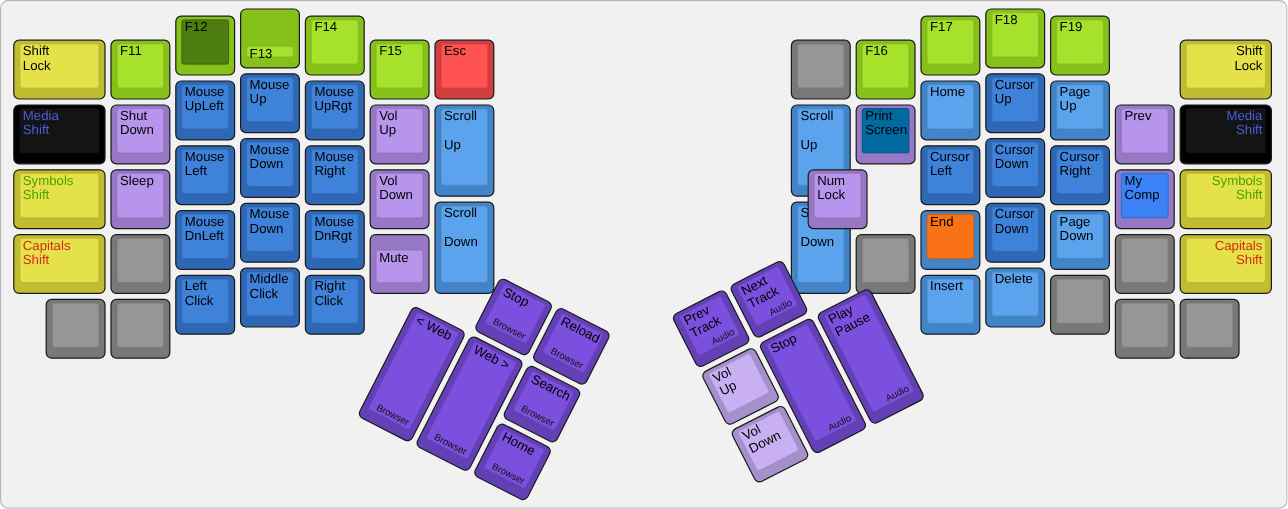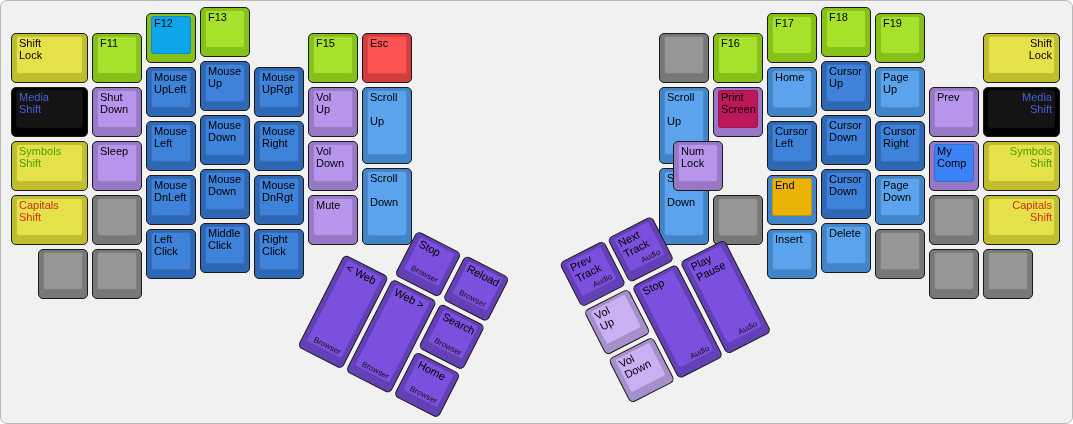--- a/index.html
+++ b/index.html
@@ -93,21 +93,21 @@
         <div class="klabel">Sleep</div>
       </div>
     </div>
     <div class="key" style="left: 91px; top: 194px; width: 50px; height: 50px; background: rgb(120, 120, 120);">
       <div class="keytop" style="background: rgb(150, 150, 150);"></div>
     </div>
     <div class="key" style="left: 91px; top: 248px; width: 50px; height: 50px; background: rgb(120, 120, 120);">
       <div class="keytop" style="background: rgb(150, 150, 150);"></div>
     </div>
     <div class="key" style="left: 145px; top: 12px; width: 50px; height: 50px; background: rgb(134, 193, 26);">
-      <div class="keytop" style="background: #0ea5e9;">
+      <div class="keytop" style="background: #4d7c0f;">
         <div class="klabel">F12</div>
       </div>
     </div>
     <div class="key" style="left: 145px; top: 66px; width: 50px; height: 50px; background: rgb(46, 104, 180);">
       <div class="keytop" style="background: rgb(63, 130, 217);">
         <div class="klabel">Mouse
 UpLeft</div>
       </div>
     </div>
     <div class="key" style="left: 145px; top: 120px; width: 50px; height: 50px; background: rgb(46, 104, 180);">
@@ -122,21 +122,21 @@
 DnLeft</div>
       </div>
     </div>
     <div class="key" style="left: 145px; top: 228px; width: 50px; height: 50px; background: rgb(46, 104, 180);">
       <div class="keytop" style="background: rgb(63, 130, 217);">
         <div class="klabel">Left
 Click</div>
       </div>
     </div>
     <div class="key" style="left: 199px; top: 6px; width: 50px; height: 50px; background: rgb(134, 193, 26);">
-      <div class="keytop" style="background: rgb(166, 226, 44);">
+      <div class="keytop" style="background: rgb(166, 226, 44); margin-top: 28px;">
         <div class="klabel">F13</div>
       </div>
     </div>
     <div class="key" style="left: 199px; top: 60px; width: 50px; height: 50px; background: rgb(46, 104, 180);">
       <div class="keytop" style="background: rgb(63, 130, 217);">
         <div class="klabel">Mouse
 Up</div>
       </div>
     </div>
     <div class="key" style="left: 199px; top: 114px; width: 50px; height: 50px; background: rgb(46, 104, 180);">
@@ -148,20 +148,25 @@
     <div class="key" style="left: 199px; top: 168px; width: 50px; height: 50px; background: rgb(46, 104, 180);">
       <div class="keytop" style="background: rgb(63, 130, 217);">
         <div class="klabel">Mouse
 Down</div>
       </div>
     </div>
     <div class="key" style="left: 199px; top: 222px; width: 50px; height: 50px; background: rgb(46, 104, 180);">
       <div class="keytop" style="background: rgb(63, 130, 217);">
         <div class="klabel">Middle
 Click</div>
+      </div>
+    </div>
+    <div class="key" style="left: 253px; top: 12px; width: 50px; height: 50px; background: rgb(134, 193, 26);">
+      <div class="keytop" style="background: rgb(166, 226, 44);">
+        <div class="klabel">F14</div>
       </div>
     </div>
     <div class="key" style="left: 253px; top: 66px; width: 50px; height: 50px; background: rgb(46, 104, 180);">
       <div class="keytop" style="background: rgb(63, 130, 217);">
         <div class="klabel">Mouse
 UpRgt</div>
       </div>
     </div>
     <div class="key" style="left: 253px; top: 120px; width: 50px; height: 50px; background: rgb(46, 104, 180);">
       <div class="keytop" style="background: rgb(63, 130, 217);">
@@ -192,21 +197,21 @@
 Up</div>
       </div>
     </div>
     <div class="key" style="left: 307px; top: 140px; width: 50px; height: 50px; background: rgb(150, 120, 196);">
       <div class="keytop" style="background: rgb(183, 149, 236);">
         <div class="klabel">Vol
 Down</div>
       </div>
     </div>
     <div class="key" style="left: 307px; top: 194px; width: 50px; height: 50px; background: rgb(150, 120, 196);">
-      <div class="keytop" style="background: rgb(183, 149, 236);">
+      <div class="keytop" style="background: rgb(183, 149, 236); margin-top: 10px;">
         <div class="klabel">Mute</div>
       </div>
     </div>
     <div class="key" style="left: 361px; top: 32px; width: 50px; height: 50px; background: rgb(211, 61, 61); text-decoration: underline;">
       <div class="keytop" style="background: rgb(255, 83, 83);">
         <div class="klabel">Esc</div>
       </div>
     </div>
     <div class="key" style="left: 361px; top: 86px; width: 50px; height: 77px; background: rgb(66, 132, 200);">
       <div class="keytop" style="background: rgb(91, 163, 236);">
@@ -238,21 +243,21 @@
 
 Down</div>
       </div>
     </div>
     <div class="key" style="left: 712px; top: 32px; width: 50px; height: 50px; background: rgb(134, 193, 26);">
       <div class="keytop" style="background: rgb(166, 226, 44);">
         <div class="klabel">F16</div>
       </div>
     </div>
     <div class="key" style="left: 712px; top: 86px; width: 50px; height: 50px; background: rgb(150, 120, 196);">
-      <div class="keytop" style="background: #be185d; text-decoration: underline;">
+      <div class="keytop" style="background: #0369a1; text-decoration: underline;">
         <div class="klabel">Print
 Screen</div>
       </div>
     </div>
     <div class="key" style="left: 672px; top: 140px; width: 50px; height: 50px; background: rgb(150, 120, 196);">
       <div class="keytop" style="background: rgb(183, 149, 236);">
         <div class="klabel">Num
 Lock</div>
       </div>
     </div>
@@ -269,21 +274,21 @@
         <div class="klabel">Home</div>
       </div>
     </div>
     <div class="key" style="left: 766px; top: 120px; width: 50px; height: 50px; background: rgb(46, 104, 180);">
       <div class="keytop" style="background: rgb(63, 130, 217);">
         <div class="klabel">Cursor
 Left</div>
       </div>
     </div>
     <div class="key" style="left: 766px; top: 174px; width: 50px; height: 50px; background: rgb(66, 132, 200);">
-      <div class="keytop" style="background: #eab308;">
+      <div class="keytop" style="background: #f97316;">
         <div class="klabel">End</div>
       </div>
     </div>
     <div class="key" style="left: 766px; top: 228px; width: 50px; height: 50px; background: rgb(66, 132, 200);">
       <div class="keytop" style="background: rgb(91, 163, 236);">
         <div class="klabel">Insert</div>
       </div>
     </div>
     <div class="key" style="left: 820px; top: 6px; width: 50px; height: 50px; background: rgb(134, 193, 26);">
       <div class="keytop" style="background: rgb(166, 226, 44);">

